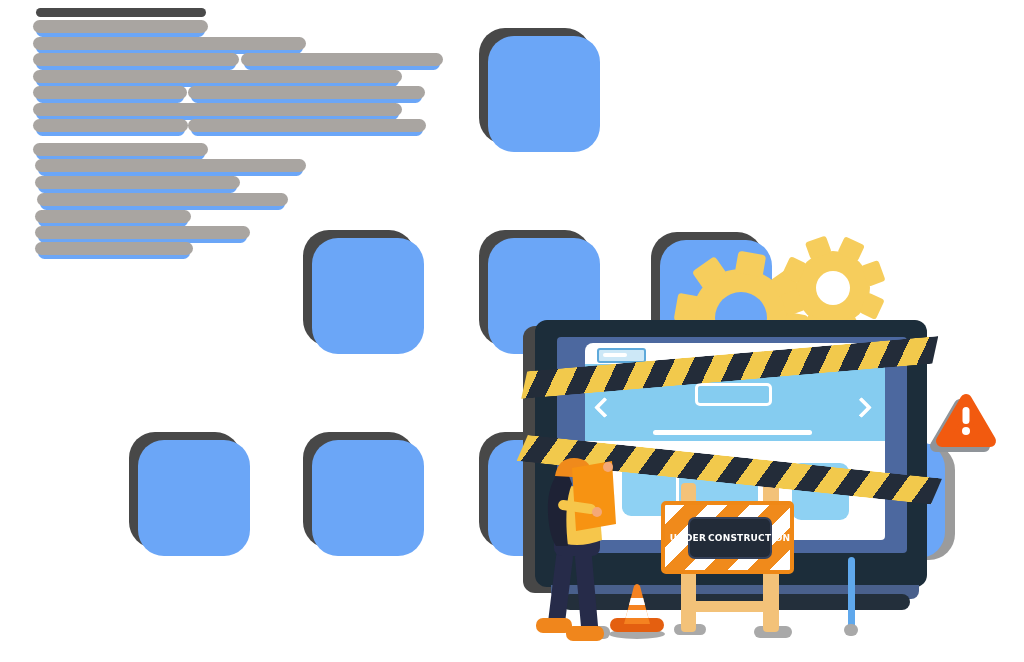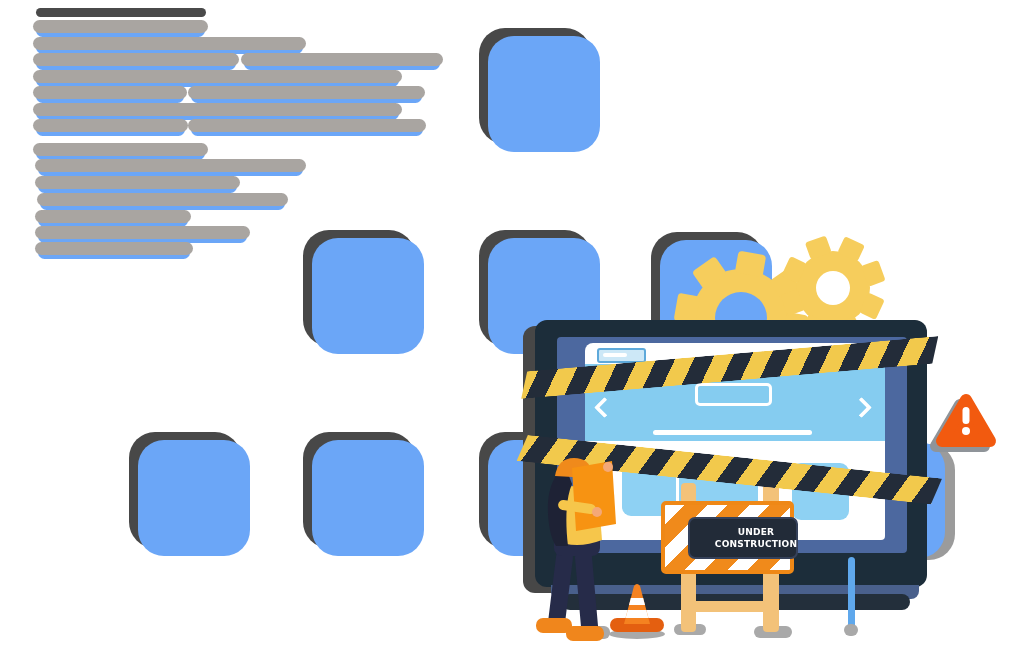--- a/index.html
+++ b/index.html
@@ -57,21 +57,21 @@
 
   
   .patch{position:absolute;background:#a9a9a9;border-radius:6px;z-index:4;}
 
   
   .post{position:absolute;width:15px;background:#f3c279;border-radius:4px;z-index:5;}
   .crossbar{position:absolute;left:687px;top:601px;width:90px;height:11px;background:#f3c279;border-radius:4px;z-index:5;}
   .board{position:absolute;left:661px;top:501px;width:125px;height:65px;border:4px solid #ef8816;border-radius:5px;
     background:repeating-linear-gradient(135deg,#ffffff 0 14px,#f08a1b 14px 30px);z-index:6;}
   .plate{position:absolute;left:688px;top:517px;width:80px;height:38px;background:#222b38;border:2px solid #35415a;
-    border-radius:7px;z-index:7;display:flex;flex-direction:column;align-items:center;justify-content:center;gap:2px;padding-left:26px;}
+    border-radius:7px;z-index:7;display:flex;flex-direction:row;align-items:center;justify-content:center;gap:2px;}
   .plate span{color:#ffffff;font-weight:bold;font-size:9px;line-height:10px;letter-spacing:.2px;white-space:nowrap;}
 
   .cone{position:absolute;left:603px;top:578px;width:68px;height:64px;z-index:6;}
   .worker{position:absolute;left:535px;top:445px;width:85px;height:200px;z-index:7;}
 </style>
 </head>
 <body>
 
 <div class="stage">
 

